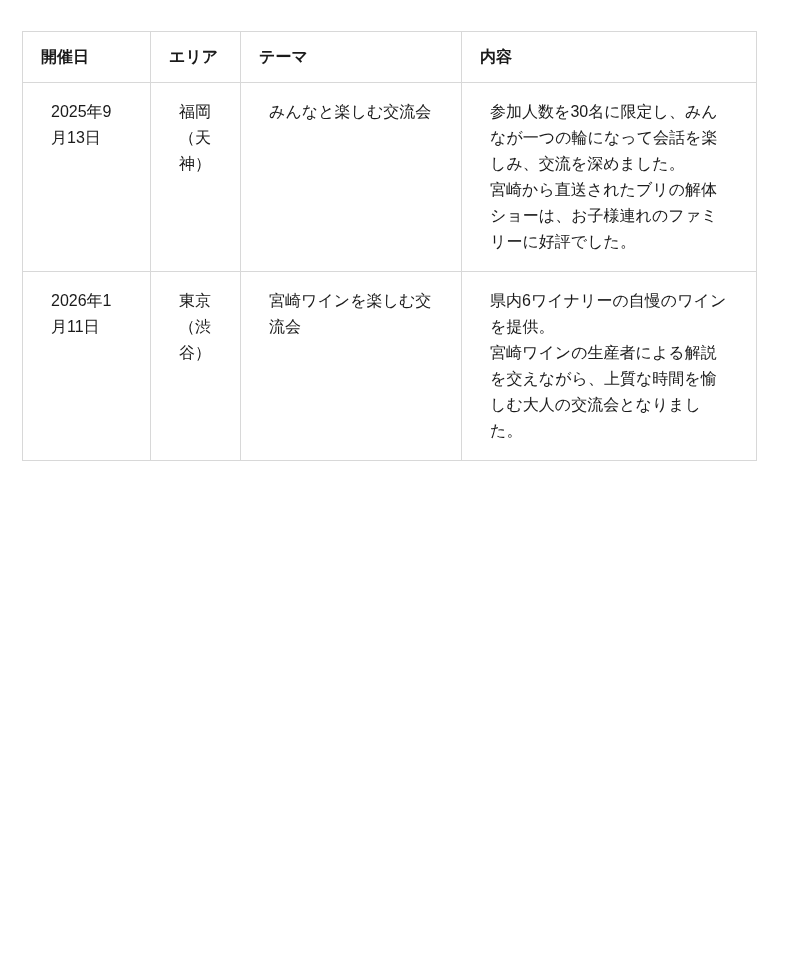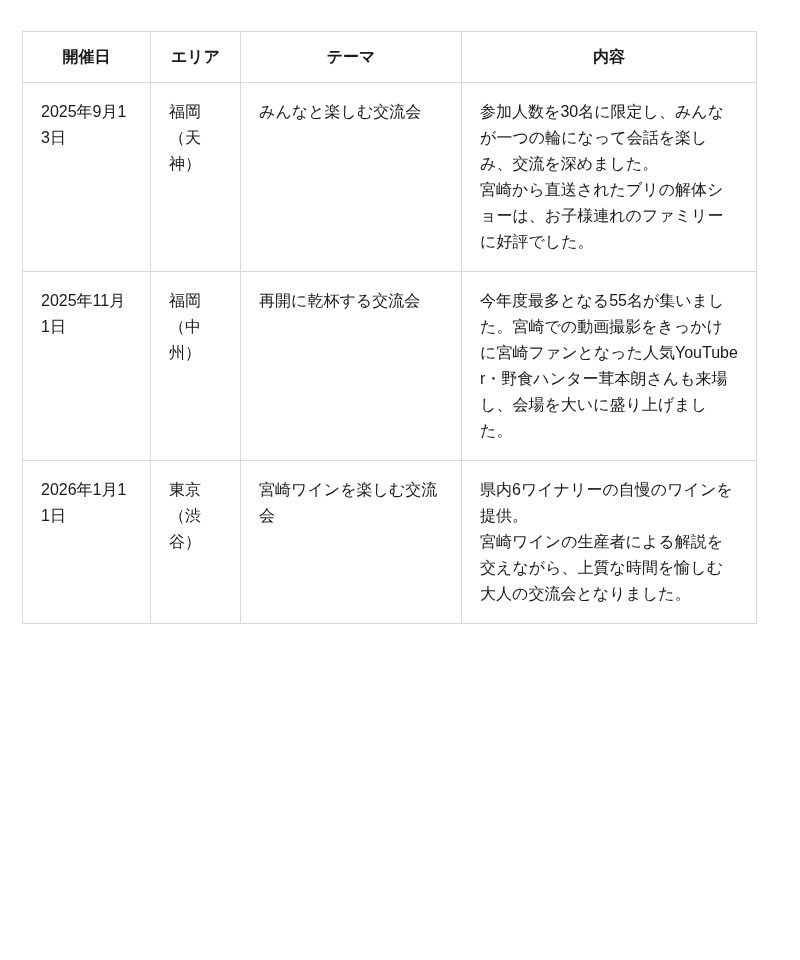--- a/index.html
+++ b/index.html
@@ -31,24 +31,23 @@
     vertical-align: top;
     text-align: left;
     font-size: 16px;
     line-height: 26px;
     word-break: break-all;
     overflow-wrap: anywhere;
   }
   table.events-table th {
     padding: 12px 18px;
     font-weight: bold;
-    text-align: center;
   }
   table.events-table td {
-    padding: 16px 18px;
+    padding: 16px 28px;
   }
   td.cell-detail {
     white-space: pre-line;
   }
 </style>
 </head>
 <body>
 
 <div class="page">
   <table class="events-table">
@@ -68,26 +67,20 @@
     </thead>
     <tbody>
       <tr>
         <td class="cell-date">2025年9月13日</td>
         <td class="cell-area">福岡（天神）</td>
         <td class="cell-theme">みんなと楽しむ交流会</td>
         <td class="cell-detail">参加人数を30名に限定し、みんなが一つの輪になって会話を楽しみ、交流を深めました。
 宮崎から直送されたブリの解体ショーは、お子様連れのファミリーに好評でした。</td>
       </tr>
       <tr>
-        <td class="cell-date">2025年11月1日</td>
-        <td class="cell-area">福岡（中州）</td>
-        <td class="cell-theme">再開に乾杯する交流会</td>
-        <td class="cell-detail">今年度最多となる55名が集いました。宮崎での動画撮影をきっかけに宮崎ファンとなった人気YouTuber・野食ハンター茸本朗さんも来場し、会場を大いに盛り上げました。</td>
-      </tr>
-      <tr>
         <td class="cell-date">2026年1月11日</td>
         <td class="cell-area">東京（渋谷）</td>
         <td class="cell-theme">宮崎ワインを楽しむ交流会</td>
         <td class="cell-detail">県内6ワイナリーの自慢のワインを提供。
 宮崎ワインの生産者による解説を交えながら、上質な時間を愉しむ大人の交流会となりました。</td>
       </tr>
     </tbody>
   </table>
 </div>
 

